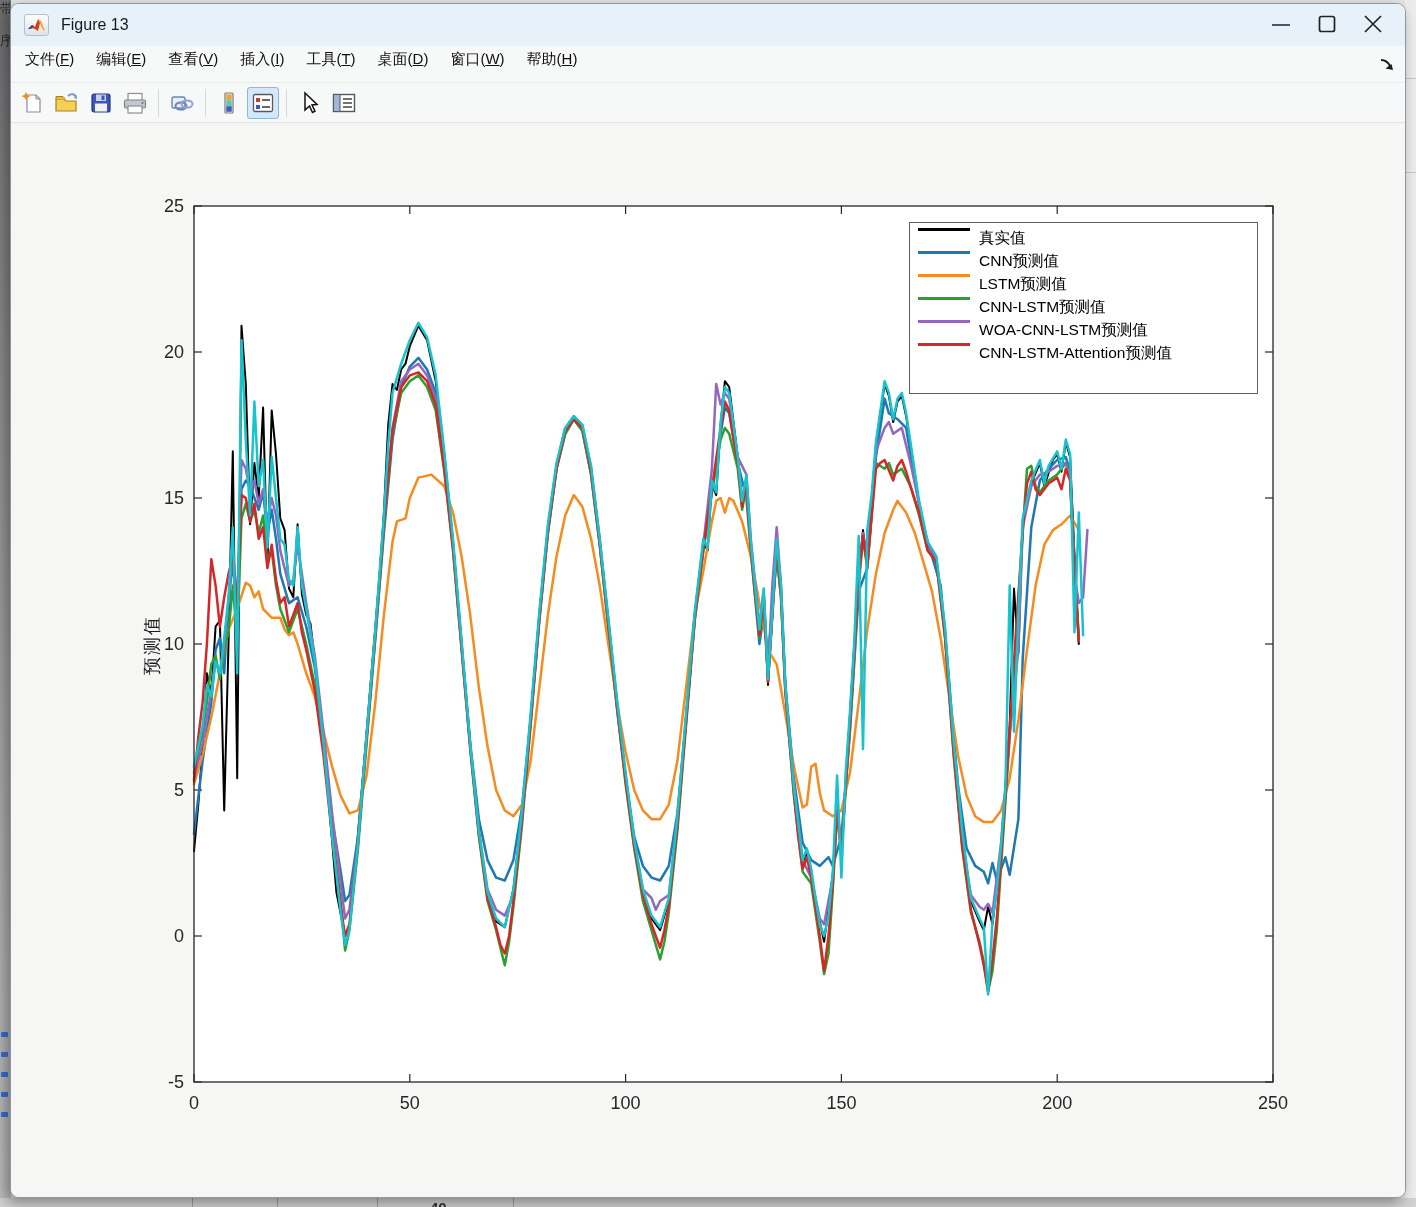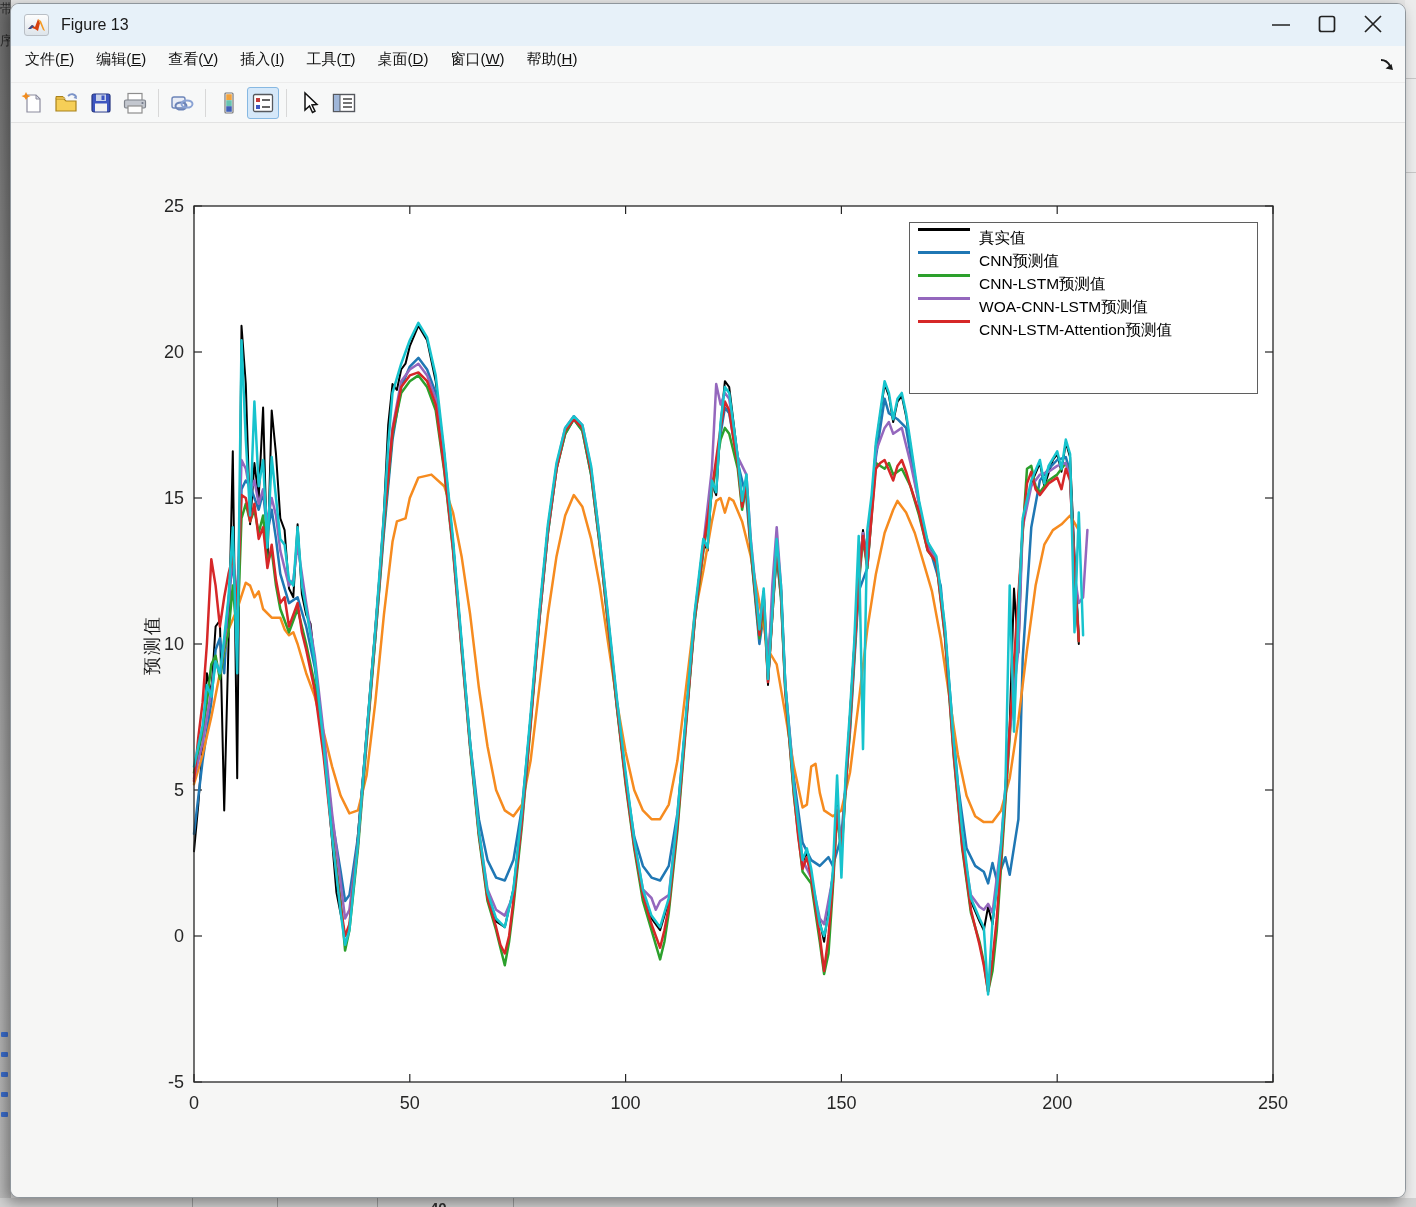--- a/index.html
+++ b/index.html
@@ -256,20 +256,24 @@
       <div class="legend" id="legend">
           <div class="legend-row">
             <span class="legend-swatch" style="border-top-color: rgb(0, 0, 0);"></span>
             <span class="legend-label">真实值</span>
           </div>
           <div class="legend-row">
             <span class="legend-swatch" style="border-top-color: rgb(31, 119, 180);"></span>
             <span class="legend-label">CNN预测值</span>
           </div>
           <div class="legend-row">
+            <span class="legend-swatch" style="border-top-color: rgb(246, 139, 31);"></span>
+            <span class="legend-label">LSTM预测值</span>
+          </div>
+          <div class="legend-row">
             <span class="legend-swatch" style="border-top-color: rgb(44, 160, 44);"></span>
             <span class="legend-label">CNN-LSTM预测值</span>
           </div>
           <div class="legend-row">
             <span class="legend-swatch" style="border-top-color: rgb(148, 103, 189);"></span>
             <span class="legend-label">WOA-CNN-LSTM预测值</span>
           </div>
           <div class="legend-row">
             <span class="legend-swatch" style="border-top-color: rgb(214, 39, 40);"></span>
             <span class="legend-label">CNN-LSTM-Attention预测值</span>

